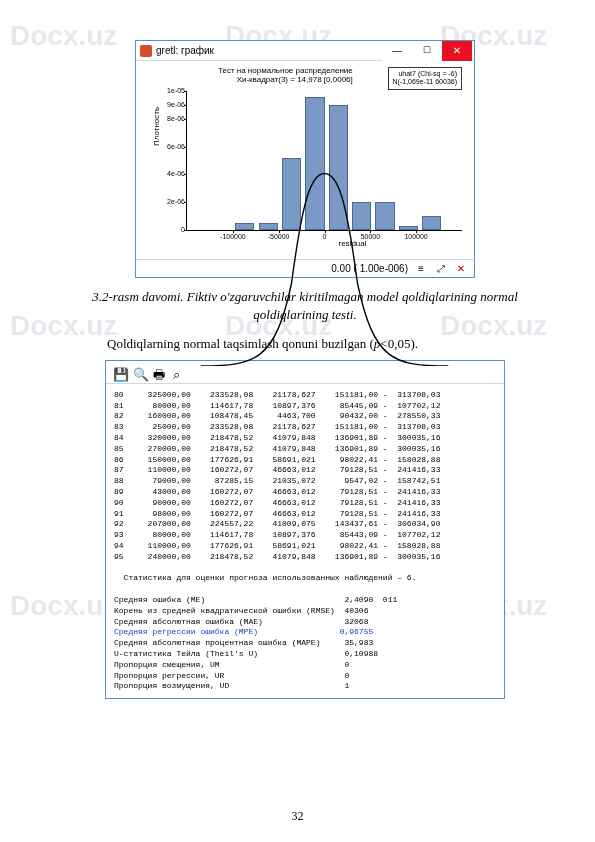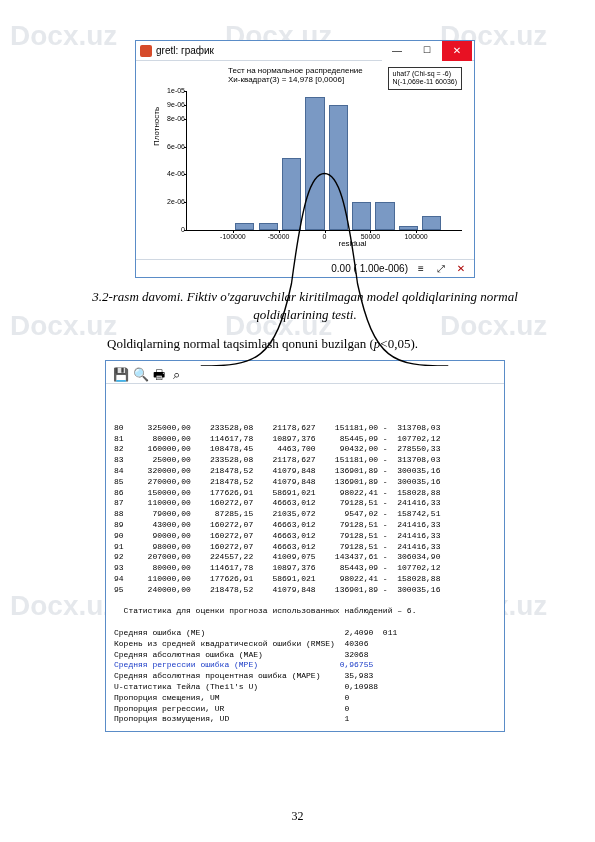--- a/index.html
+++ b/index.html
@@ -55,21 +55,21 @@
     .winbtn.close { background: #e81123; color: #fff; }
     .winbtn.min::before { content: "—"; font-size:10px; }
     .winbtn.max::before { content: "☐"; font-size:9px; }
     .winbtn.close::before { content: "✕"; font-size:10px; }
     .chart-body { padding: 4px 6px 4px 6px; font-family: Arial, sans-serif; font-size: 8px; }
     .chart-area {
       position: relative;
       height: 190px;
       border: none;
     }
-    .chart-title { position:absolute; top:2px; left:86px; font-size:8px; line-height:1.1; }
+    .chart-title { position:absolute; top:2px; left:76px; font-size:8px; line-height:1.1; }
     .chart-legend { position:absolute; top:2px; right:6px; border:1px solid #333; padding:2px 4px; font-size:7px; line-height:1.2;}
     .chart-plot {
       position: absolute;
       top: 26px; left: 44px; right: 6px; bottom: 24px;
       border-left: 1px solid #000;
       border-bottom: 1px solid #000;
     }
     .ytick { position:absolute; right: calc(100% + 2px); font-size:7px; transform: translateY(-50%); white-space:nowrap;}
     .ytickmark { position:absolute; left:-3px; width:3px; height:1px; background:#000;}
     .xtick { position:absolute; top: 100%; font-size:7px; transform: translateX(-50%); margin-top:2px; white-space:nowrap;}
@@ -86,21 +86,20 @@
     .footicon { width:14px; height:14px; display:inline-flex; align-items:center; justify-content:center;}
     .caption { font-style: italic; text-align: center; margin: 10px 0 10px 0; font-size: 13px; line-height:1.4;}
     .body-text { text-align: justify; text-indent: 32px; margin: 4px 0; font-size:13px; }
     .forecast-body {
       font-family: "Courier New", monospace;
       font-size: 8px;
       padding: 6px 8px 6px 8px;
       line-height: 1.35;
       white-space: pre;
       color: #000;
-      margin-top: 33px;
     }
     .forecast-body .blue { color: #1a3bc7; }
     .tool-icons { display:flex; gap:4px; padding:3px 6px; border-bottom:1px solid #d0d8e2; }
     .tool-icons .ticon { width:16px; height:16px; display:inline-block; border:1px solid transparent; }
     .pagenum { position:absolute; bottom:18px; left:0; right:0; text-align:center; font-size:12px; font-family:"Times New Roman", serif; }
   </style>
 </head>
 <body>
 
 <div class="watermark" style="top:20px; left:10px;">Docx.uz</div>
@@ -108,21 +107,21 @@
 <div class="watermark" style="top:20px; left:440px;">Docx.uz</div>
 <div class="watermark" style="top:310px; left:10px;">Docx.uz</div>
 <div class="watermark" style="top:310px; left:225px;">Docx.uz</div>
 <div class="watermark" style="top:310px; left:440px;">Docx.uz</div>
 <div class="watermark" style="top:590px; left:10px;">Docx.uz</div>
 <div class="watermark" style="top:590px; left:225px;">Docx.uz</div>
 <div class="watermark" style="top:590px; left:440px;">Docx.uz</div>
 
 <div class="content">
 
-  <div class="win" style="width:340px;">
+  <div class="win" style="width:340px;text-align:right;">
     <div class="titlebar">
       <div class="titlebar-left">
         <span class="gicon"></span>
         <span>gretl: график</span>
       </div>
       <div class="winbtns">
         <div class="winbtn min"></div>
         <div class="winbtn max"></div>
         <div class="winbtn close"></div>
       </div>

